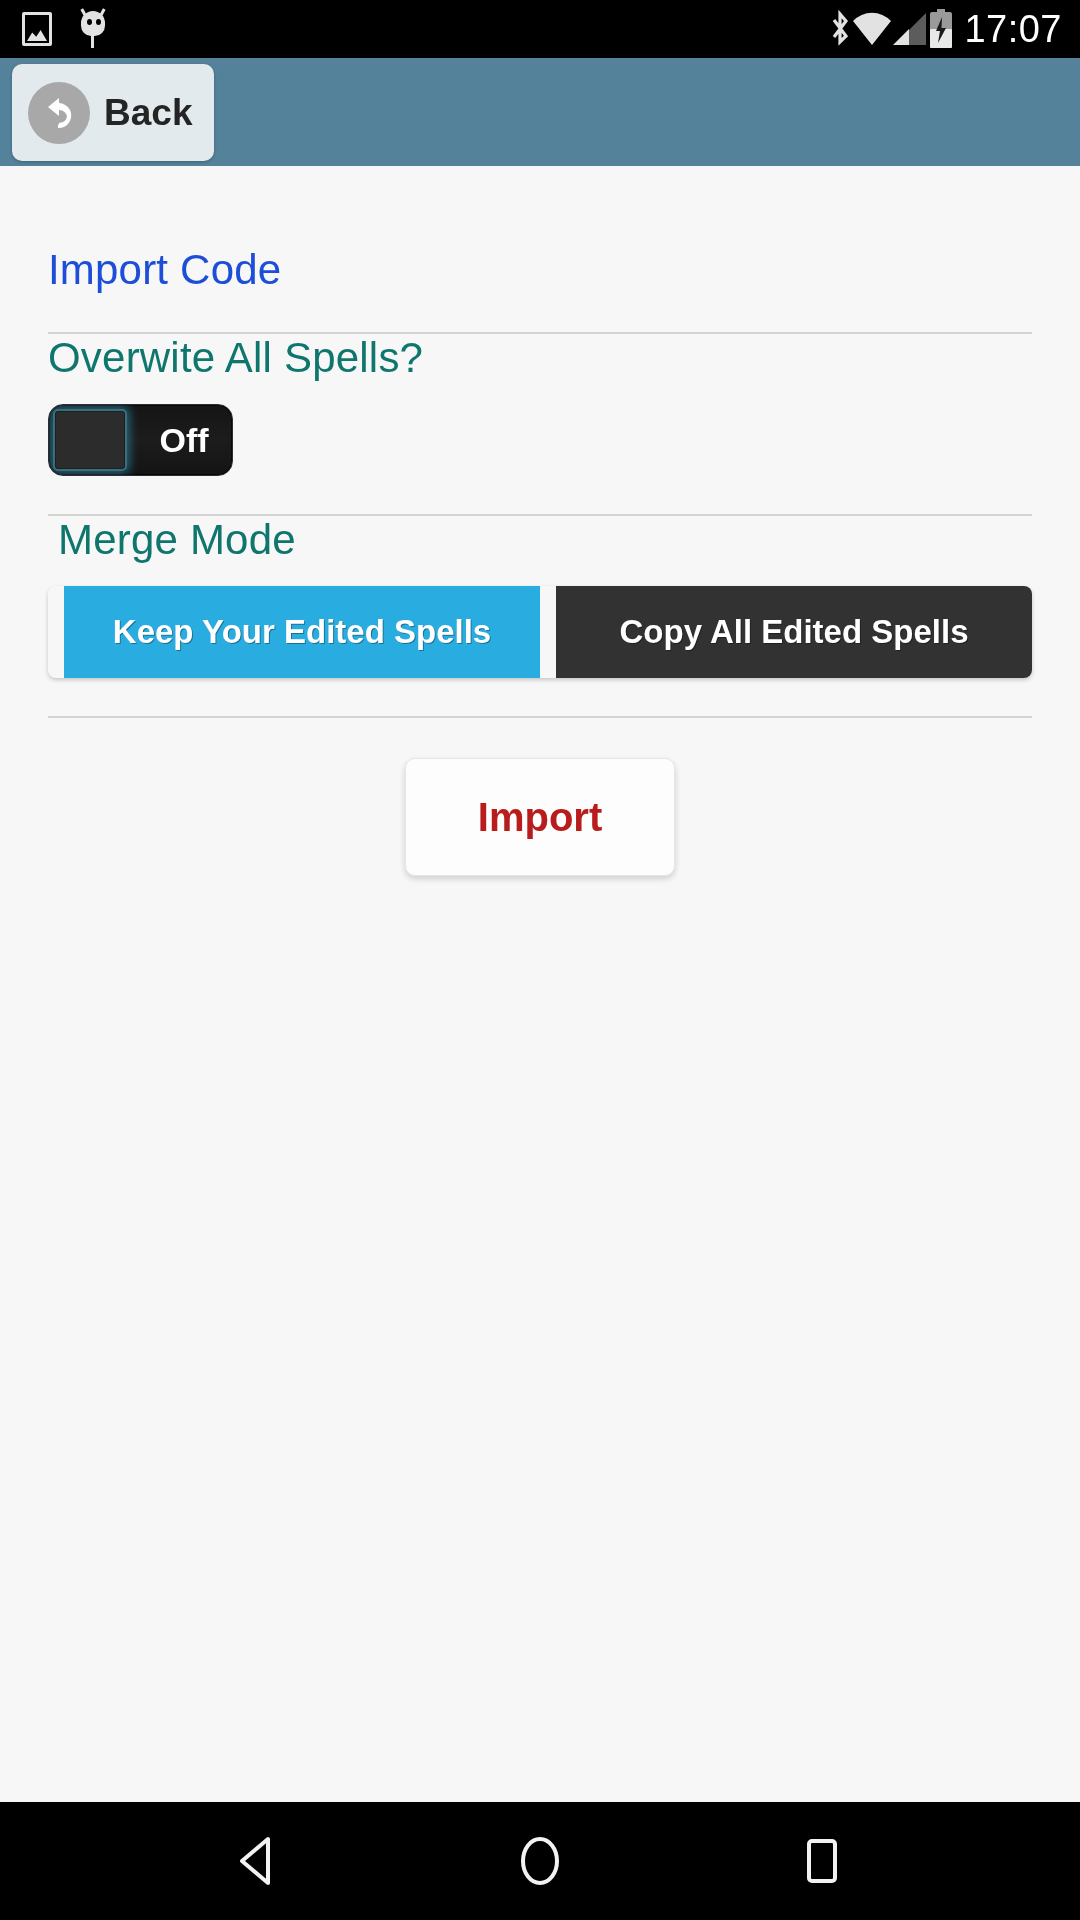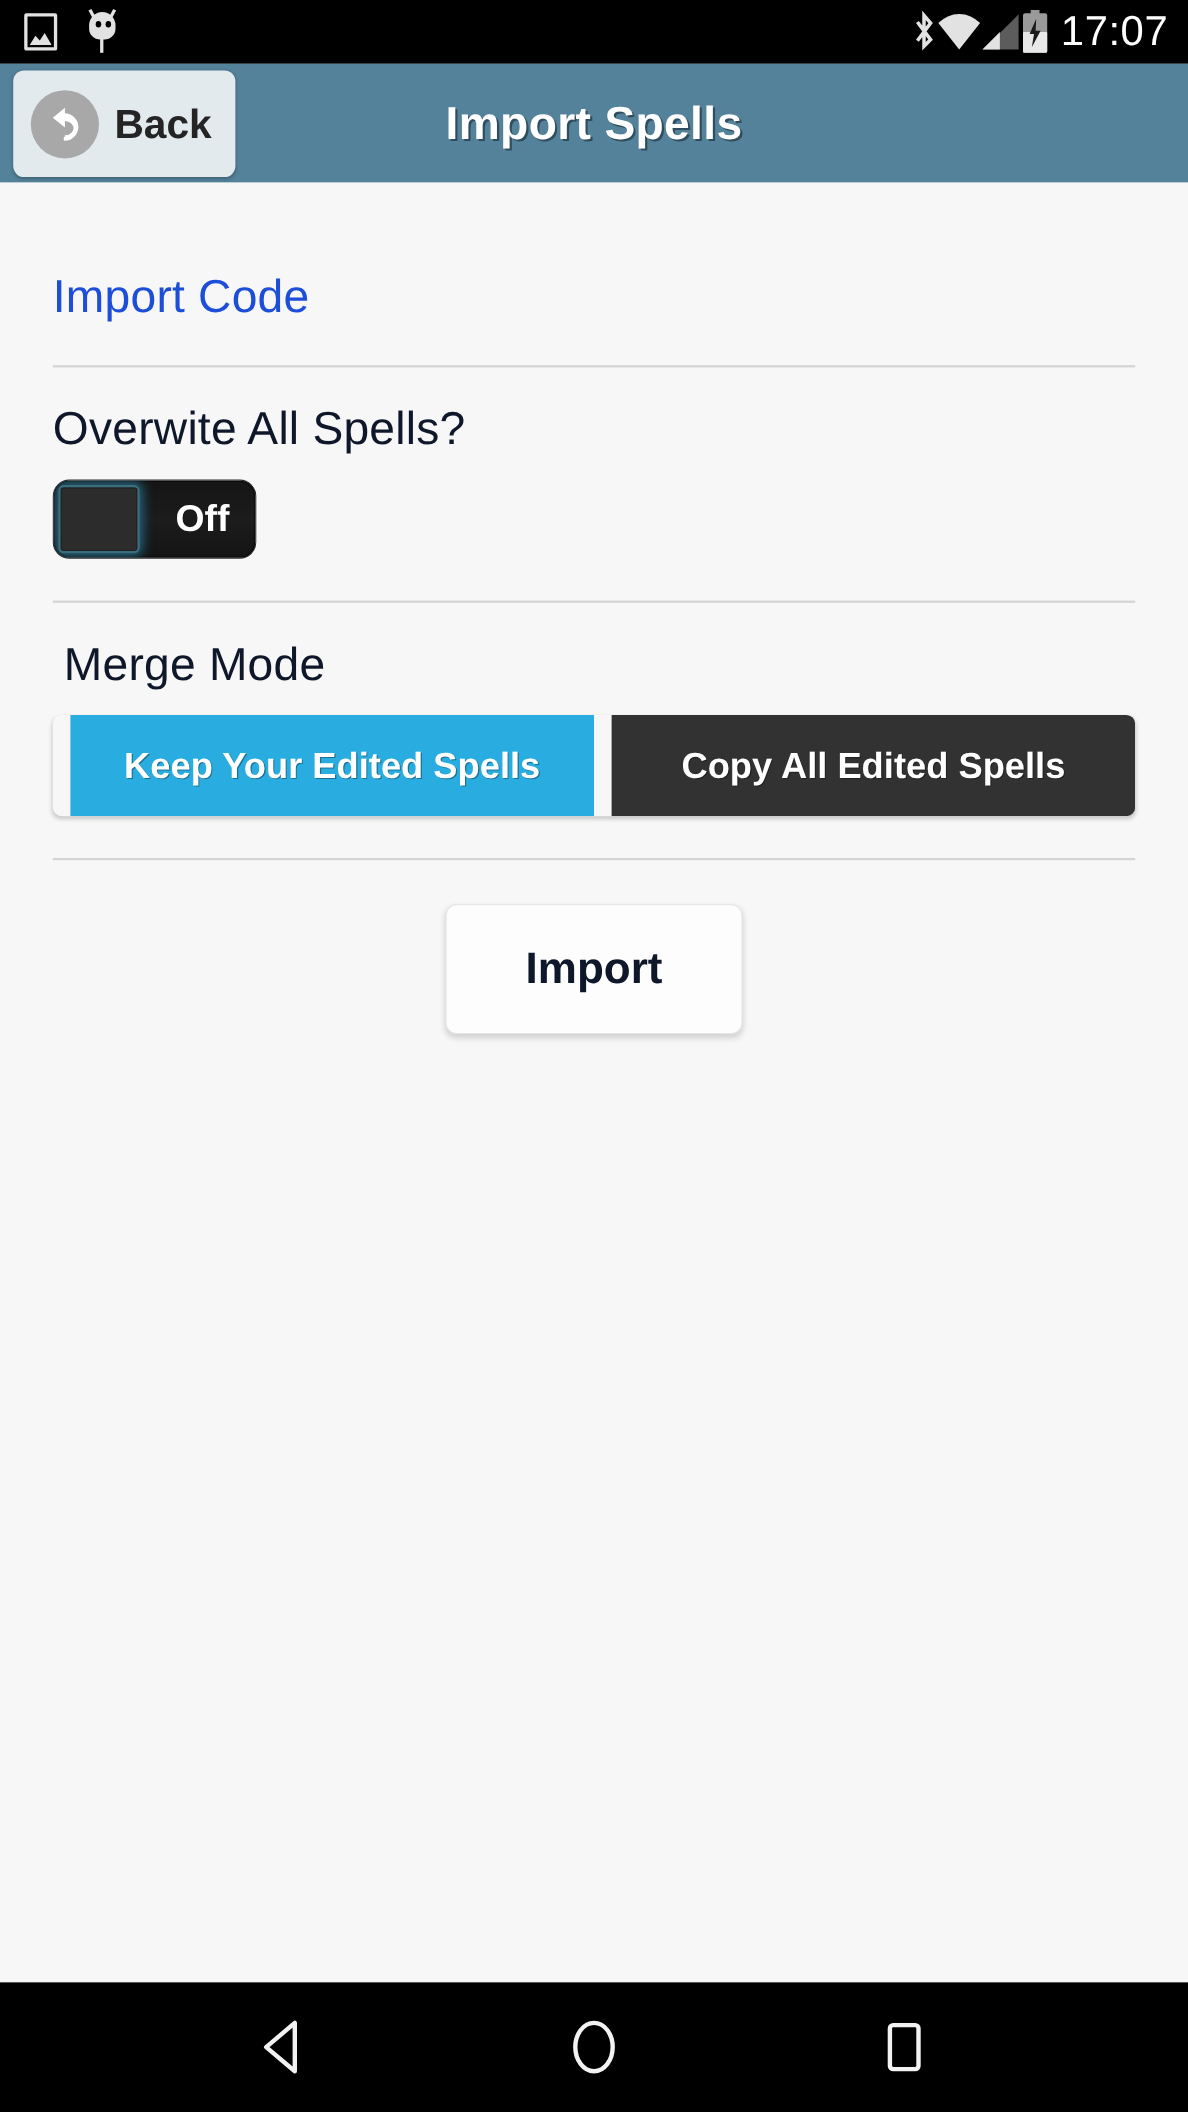--- a/index.html
+++ b/index.html
@@ -179,22 +179,21 @@
   }
 
   .divider {
     height: 2px;
     background: #d4d4d4;
     margin: 38px 0 0 0;
   }
 
   .section-label {
     font-size: 42px;
-    color: #0f172a;
-    margin-top: 32px;
+    color: #0f766e;
     margin-bottom: 22px;
     letter-spacing: 0.2px;
   }
   .section-label.indent { padding-left: 10px; }
 
   
   .toggle {
     width: 185px;
     height: 72px;
     border-radius: 15px;
@@ -264,21 +263,21 @@
     height: 118px;
     background: #fdfdfd;
     border: 1px solid #e6e6e6;
     border-radius: 10px;
     box-shadow: 0 3px 6px rgba(0,0,0,0.16);
     display: flex;
     align-items: center;
     justify-content: center;
     font-size: 40px;
     font-weight: bold;
-    color: #0f172a;
+    color: #b91c1c;
   }
 
   
   .nav-bar {
     height: 118px;
     background: #000000;
     display: flex;
     align-items: center;
     justify-content: space-around;
     flex: 0 0 auto;
@@ -324,21 +323,20 @@
         <rect x="9" y="0" width="8" height="4" fill="#9a9a9a"></rect>
         <rect x="2" y="3" width="22" height="36" rx="2" fill="#9a9a9a"></rect>
         <rect x="2" y="20" width="22" height="19" rx="1" fill="#e8e8e8"></rect>
         <path d="M14 8 L8 22 L12 22 L10 34 L18 19 L13.5 19 Z" fill="#1a1a1a"></path>
       </svg>
       <div class="clock">17:07</div>
     </div>
   </div>
 
   <div class="app-bar">
-    <div class="app-title">Import Spells</div>
     <div class="back-button">
       <div class="back-circle">
         <svg width="40" height="40" viewBox="0 0 40 40">
           <path d="M20 11 L20 5 L9 14 L20 23 L20 17 A8.5 8.5 0 1 1 20 34 L20 30 A5 5 0 1 0 20 11 Z" fill="#ffffff"></path>
           <path d="M13 15.5 A9 9 0 0 1 28 22 A9 9 0 0 1 19 31.5 L19 35 A12.5 12.5 0 1 0 13 12 Z" fill="#ffffff"></path>
         </svg>
       </div>
       <span class="back-label">Back</span>
     </div>
   </div>

